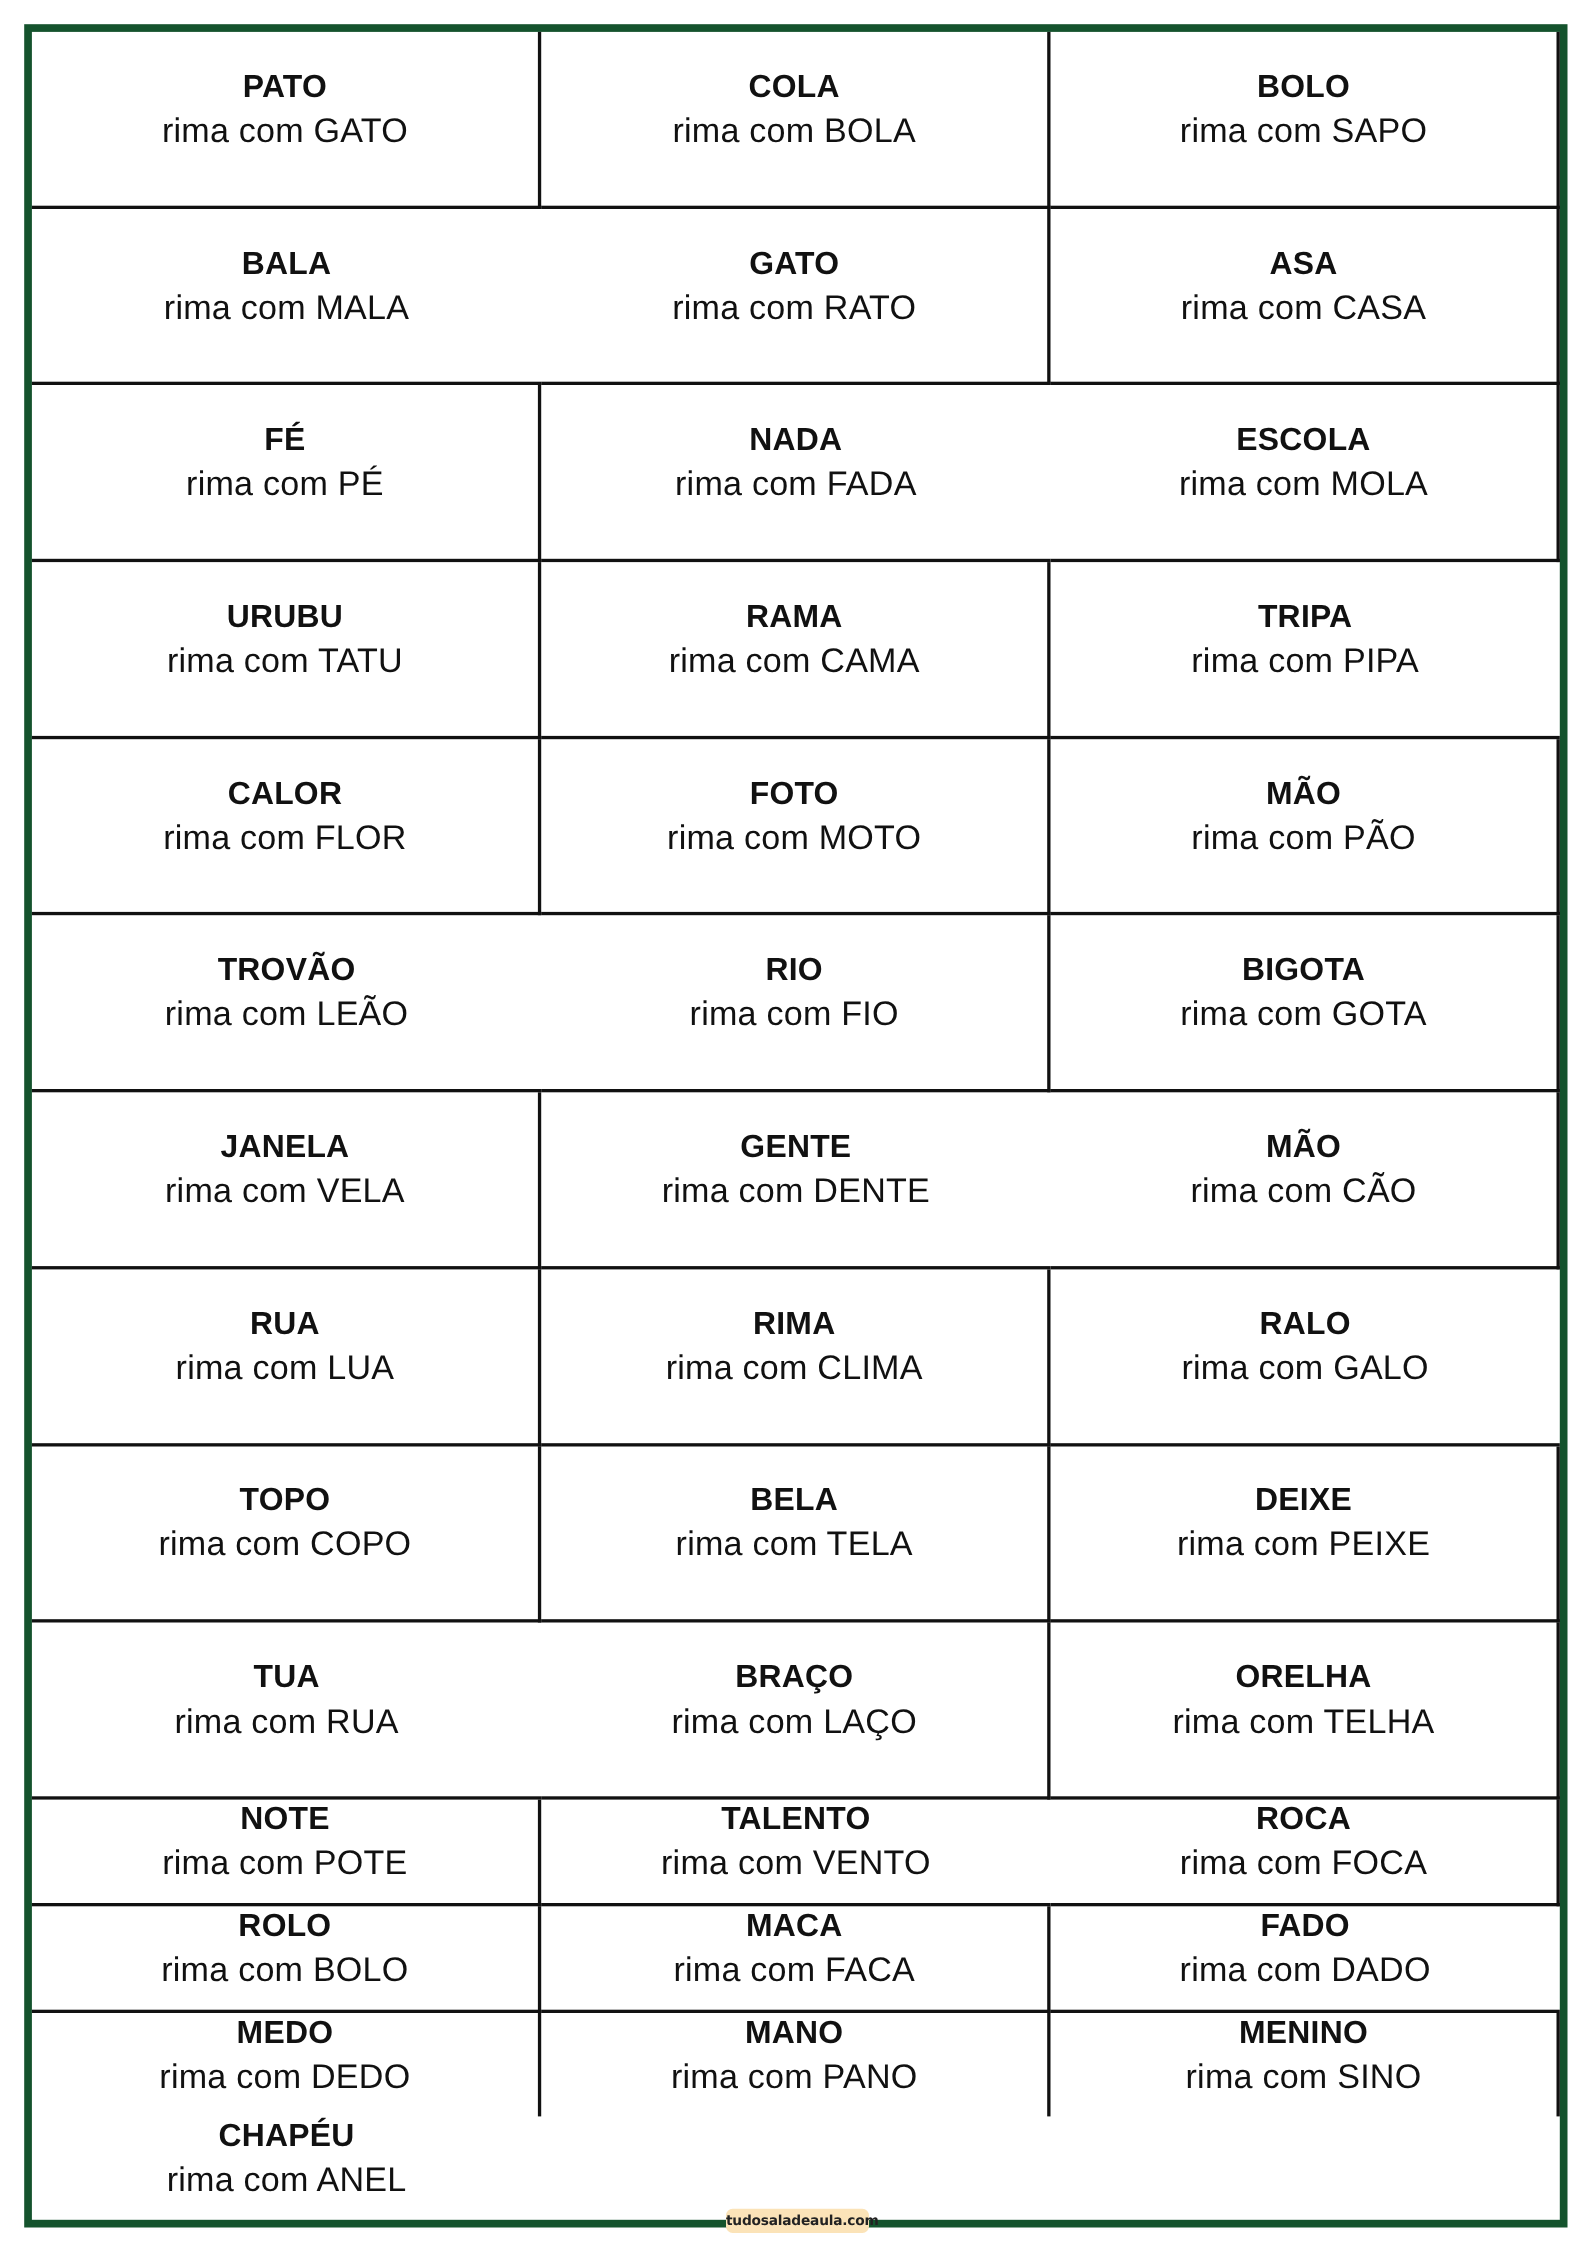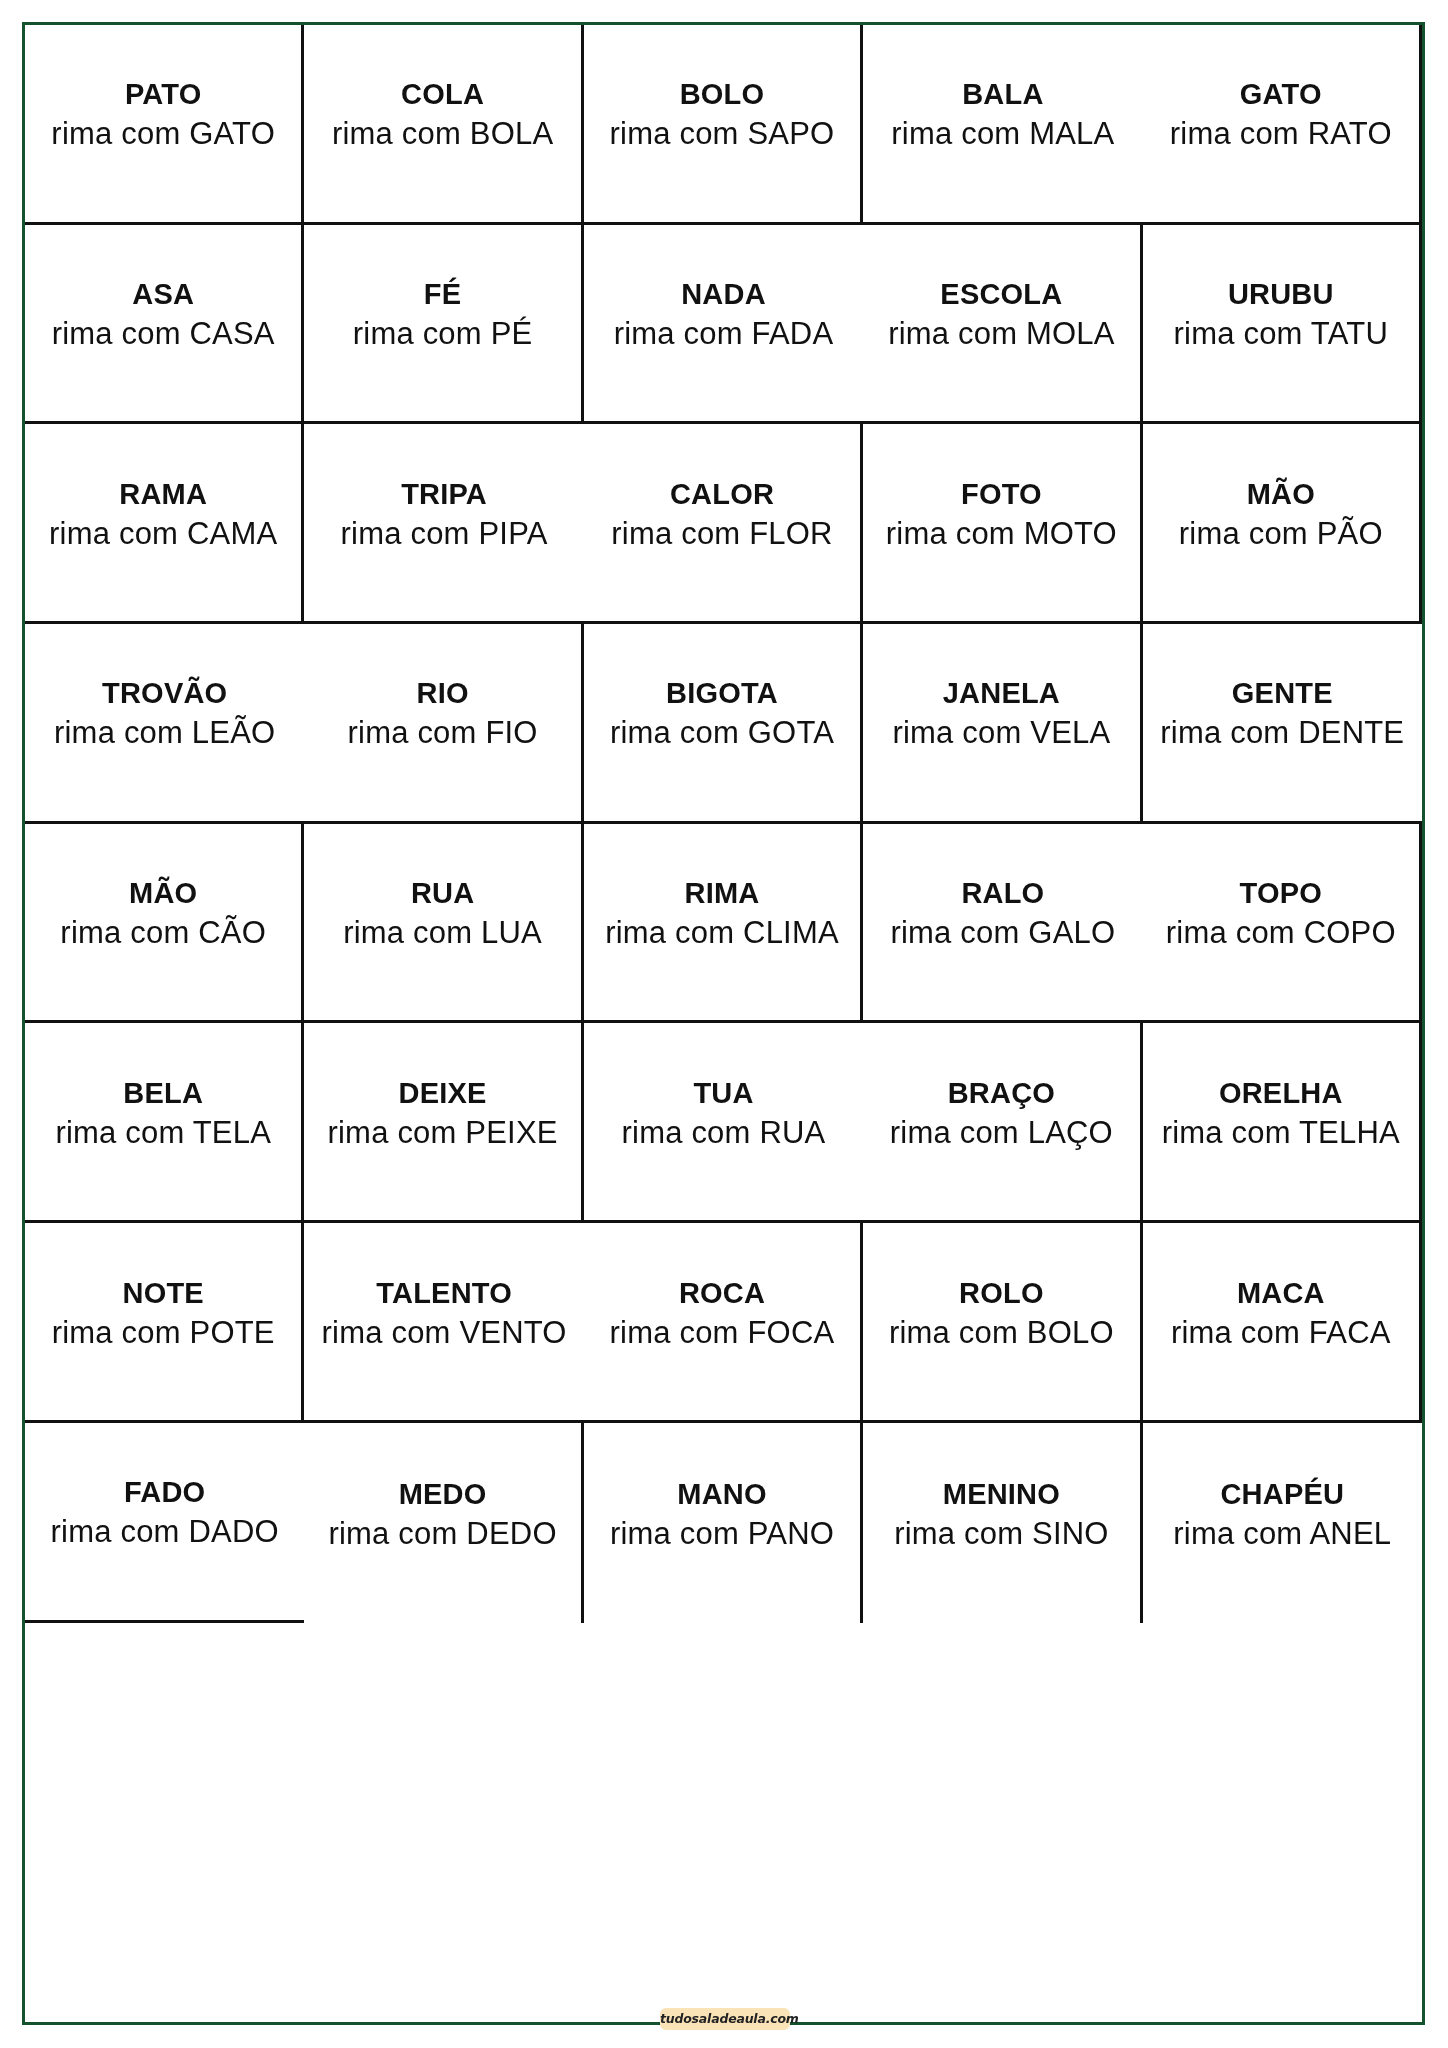--- a/index.html
+++ b/index.html
@@ -15,23 +15,23 @@
       font-family: "Liberation Sans", "DejaVu Sans", sans-serif;
       color: #111111;
     }
     .rhyme-grid {
       position: absolute;
       left: 22px;
       top: 22px;
       width: 1403px;
       height: 2003px;
       box-sizing: border-box;
-      border: 3px solid #14532d;
+      border: 7px solid #14532d;
       display: grid;
-      grid-template-columns: repeat(5, 1fr);
+      grid-template-columns: repeat(3, 1fr);
       grid-template-rows: repeat(10, 1fr);
     }
     .cell {
       box-sizing: border-box;
       border-right: 3px solid #111111;
       border-bottom: 3px solid #111111;
       display: flex;
       flex-direction: column;
       align-items: center;
       justify-content: center;
@@ -59,21 +59,20 @@
       height: 22px;
       background: #fbe3b8;
       border-radius: 6px;
       font-size: 12.5px;
       line-height: 22px;
       text-align: center;
       font-weight: bold;
       color: #222222;
       font-family: "DejaVu Sans", sans-serif;
       letter-spacing: -0.2px;
-      font-style: italic;
     }
   </style>
 </head>
 <body>
 
 <div class="rhyme-grid">
 
   <div class="cell">
       <div class="word">PATO</div>
       <div class="rhyme">rima com GATO</div>

